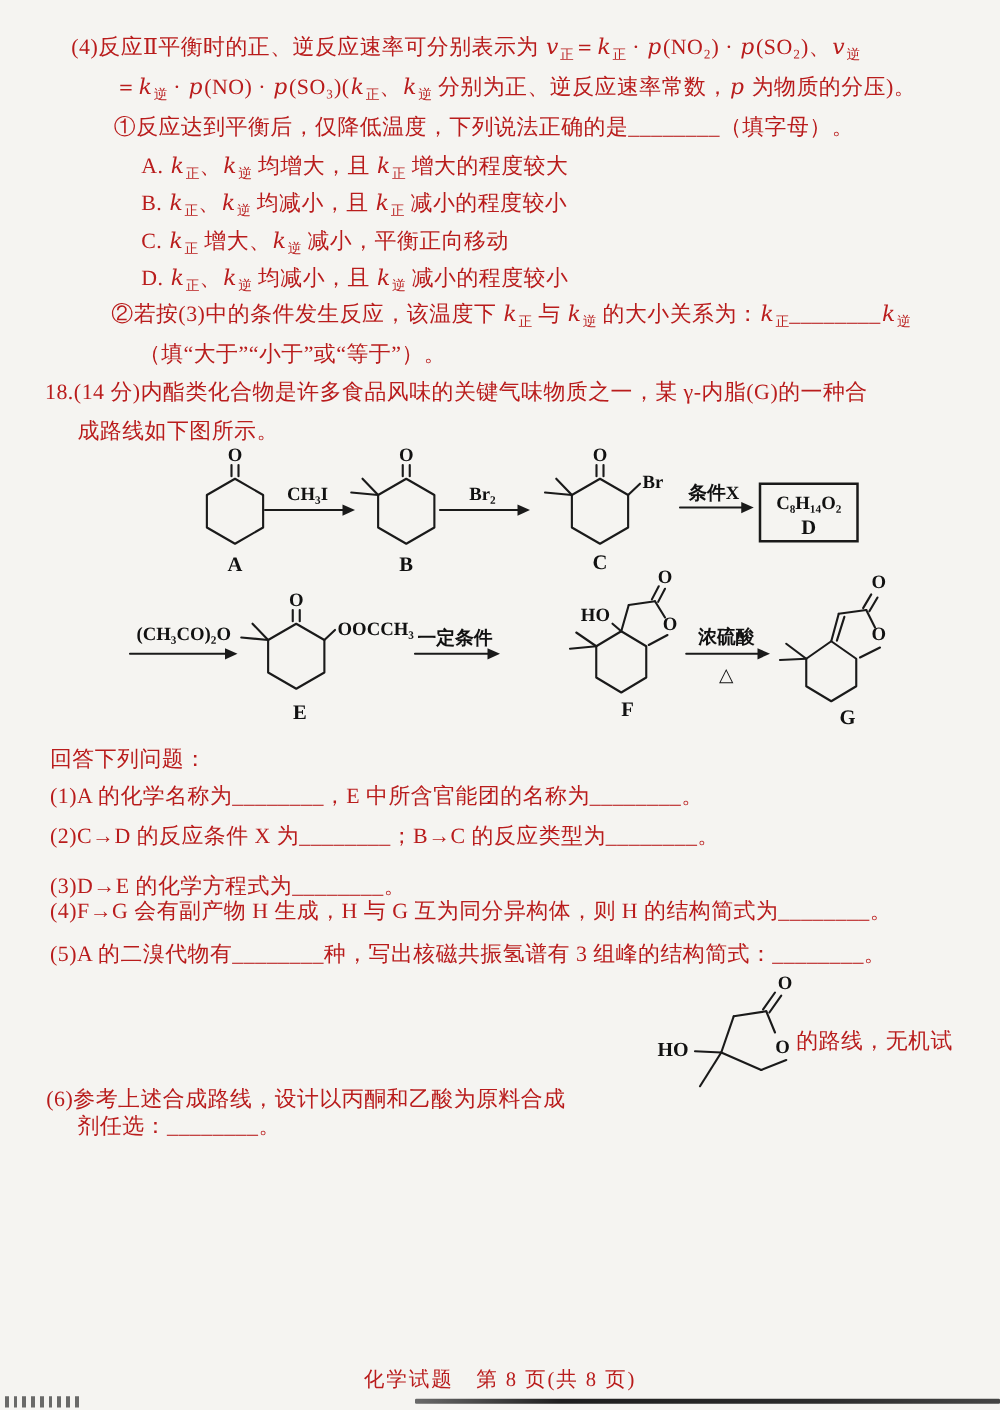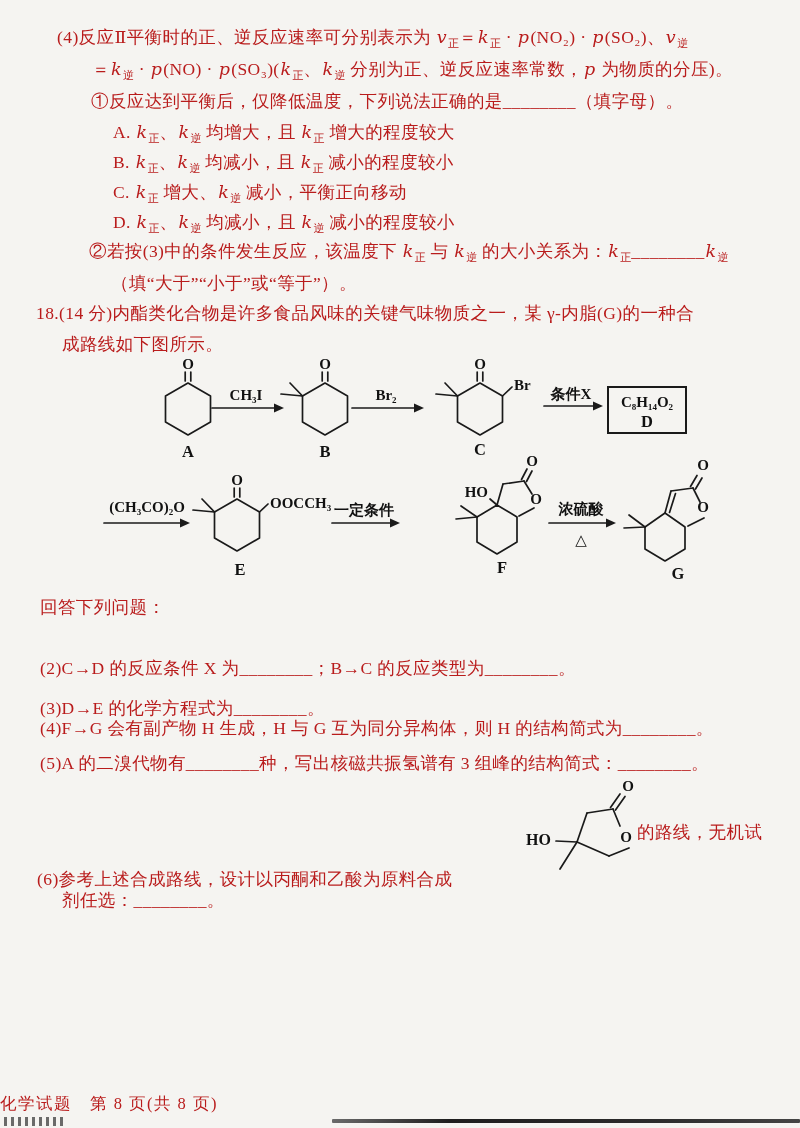--- a/index.html
+++ b/index.html
@@ -27,21 +27,21 @@
   .ahead{fill:#1a1a1a;stroke:none;}
   .atom{font:bold 15px "Liberation Serif","DejaVu Serif",serif;fill:#111;text-anchor:middle;}
   .atom-l{font:bold 15px "Liberation Serif","DejaVu Serif",serif;fill:#111;text-anchor:start;}
   .atom-r{font:bold 15px "Liberation Serif","DejaVu Serif",serif;fill:#111;text-anchor:end;}
   .clabel{font:bold 16.5px "Liberation Serif","DejaVu Serif",serif;fill:#111;text-anchor:middle;}
   .rlabel{font:bold 15px "Liberation Serif","DejaVu Serif",serif;fill:#111;text-anchor:middle;}
   .zhlabel{font-weight:bold;font-size:15px;font-family:"Liberation Serif","DejaVu Serif",serif;fill:#111;text-anchor:middle;}
   .dbox{fill:none;stroke:#1a1a1a;stroke-width:2;}
   .footer{
     position:absolute;top:1093px;left:0;width:100%;
-    font-size:16.5px;letter-spacing:1.5px;
+    text-align:center;font-size:16.5px;letter-spacing:1.5px;
   }
   .artifact-strip{
     position:absolute;left:332px;top:1119px;width:468px;height:3.5px;
     background:linear-gradient(90deg,#6a6a6a,#1e1e1e 25%,#2c2c2c 70%,#444);
     border-radius:1px;
   }
   .artifact-smudge{
     position:absolute;left:4px;top:1117px;width:60px;height:9px;
     background:repeating-linear-gradient(90deg,#3c3c3c 0 3px,transparent 3px 7px);
     opacity:.75;filter:blur(.4px);
@@ -180,20 +180,21 @@
       <text class="atom" x="703" y="512">O</text>
       <line class="bond" x1="704" y1="518" x2="688" y2="526"></line>
       <line class="bond" x1="690.5" y1="486.5" x2="697" y2="475.5"></line>
       <line class="bond" x1="695.5" y1="489" x2="702" y2="478"></line>
       <text class="atom" x="703" y="470">O</text>
       <text class="clabel" x="678" y="579">G</text>
     </g>
   </svg>
 
   <div class="l" style="left:40px;top:597px;">回答下列问题：</div>
+  <div class="l" style="left:40px;top:626px;">(1)A 的化学名称为________，E 中所含官能团的名称为________。</div>
   <div class="l" style="left:40px;top:658px;">(2)C→D 的反应条件 X 为________；B→C 的反应类型为________。</div>
   <div class="l" style="left:40px;top:698px;text-align:right;">(3)D→E 的化学方程式为________。</div>
   <div class="l" style="left:40px;top:718px;">(4)F→G 会有副产物 H 生成，H 与 G 互为同分异构体，则 H 的结构简式为________。</div>
   <div class="l" style="left:40px;top:753px;">(5)A 的二溴代物有________种，写出核磁共振氢谱有 3 组峰的结构简式：________。</div>
 
   <div class="l" style="left:37px;top:869px;">(6)参考上述合成路线，设计以丙酮和乙酸为原料合成</div>
   <svg style="left:523px;top:778px;" width="130" height="100" viewBox="523 778 130 100">
     <text class="atom-l" style="font-size:16px;" x="526" y="845">HO</text>
     <line class="bond" x1="556" y1="841" x2="577" y2="842"></line>
     <line class="bond" x1="577" y1="842" x2="560" y2="869"></line>

